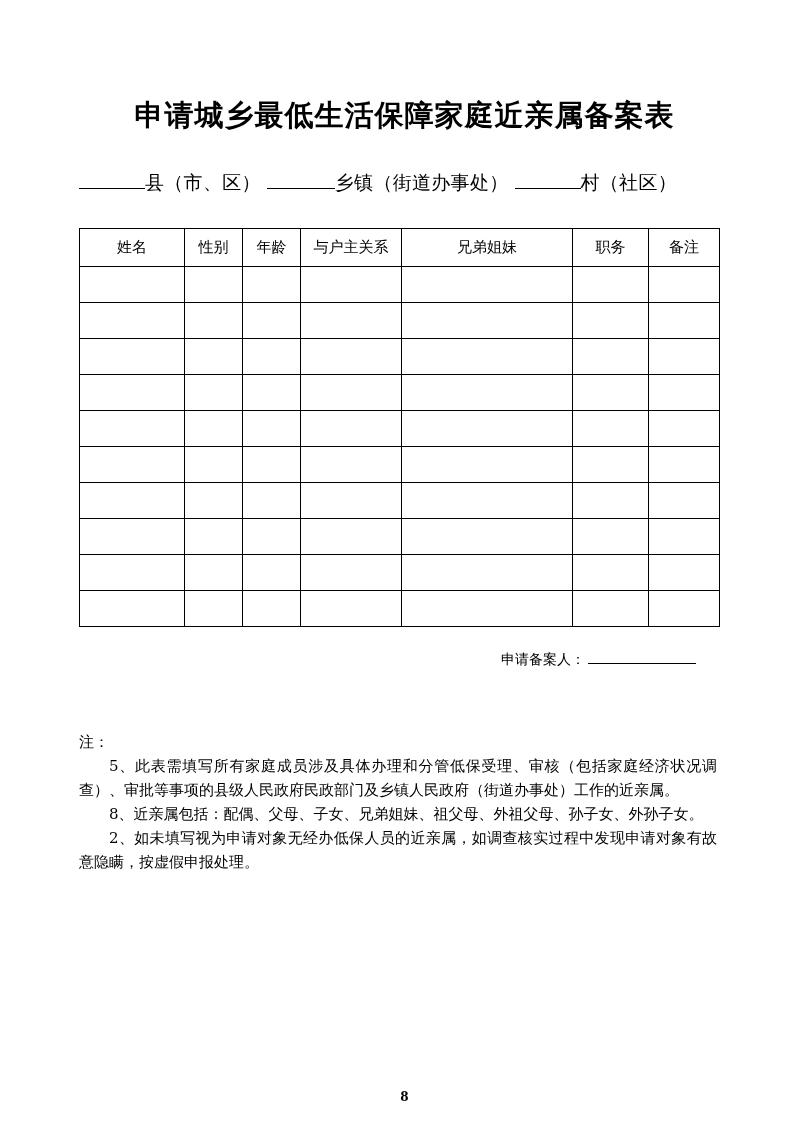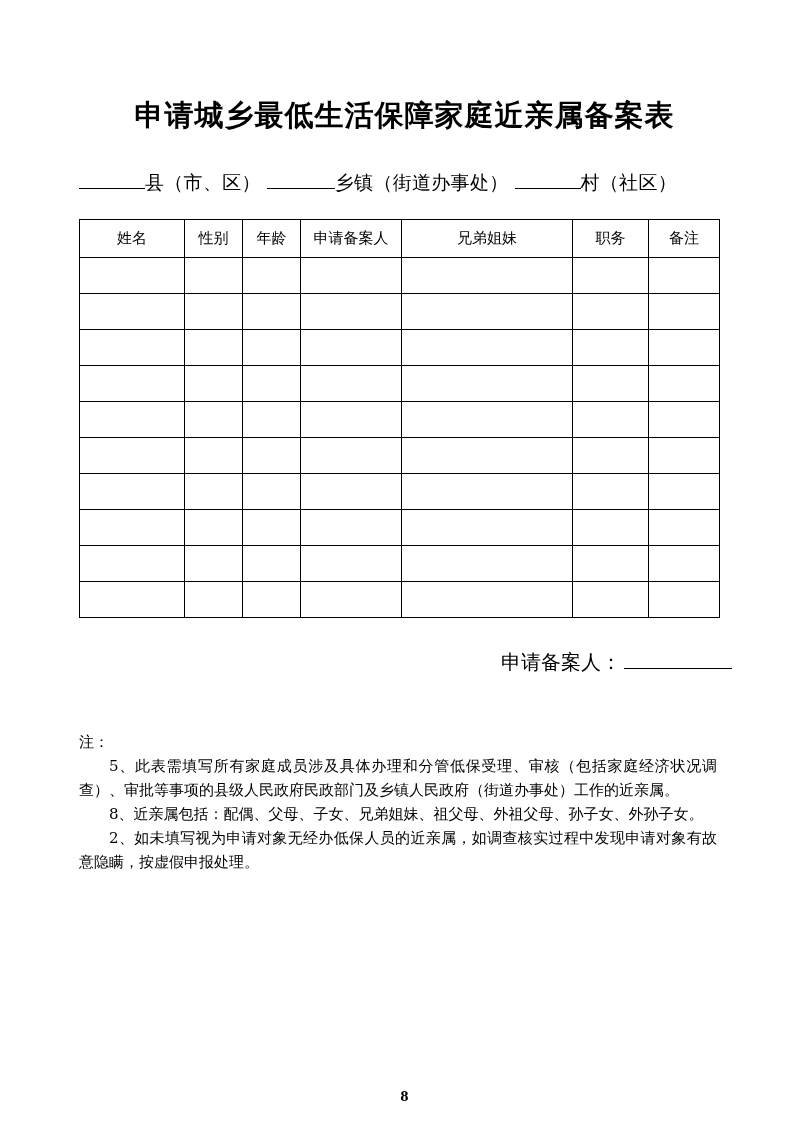--- a/index.html
+++ b/index.html
@@ -55,21 +55,21 @@
   }
   .blank-a { width: 66px; }
   .blank-b { width: 68px; }
   .blank-c { width: 66px; }
   .gap-sm { display: inline-block; width: 6px; }
 
   
   .form-table {
     position: absolute;
     left: 71px;
-    top: 219px;
+    top: 228px;
     width: 633px;
     border-collapse: collapse;
     table-layout: fixed;
   }
   .form-table td, .form-table th {
     border: 1.4px solid #000000;
     height: 35px;
     padding: 0;
     text-align: center;
     vertical-align: middle;
@@ -86,21 +86,21 @@
   .col-rel     { width: 100px; }
   .col-unit    { width: 170px; }
   .col-post    { width: 75px; }
   .col-remark  { width: 70px; }
 
   
   .signature-row {
     position: absolute;
     left: 493px;
     top: 649px;
-    font-size: 20px;
+    font-size: 14px;
     white-space: nowrap;
   }
   .sig-blank {
     display: inline-block;
     border-bottom: 1px solid #000;
     width: 108px;
     height: 14px;
     vertical-align: baseline;
     margin-left: 3px;
   }
@@ -145,21 +145,21 @@
   <div class="loc-line">
     <span class="blank-ul blank-a"></span><span>县（市、区）</span><span class="gap-sm"></span><span class="blank-ul blank-b"></span><span>乡镇（街道办事处）</span><span class="gap-sm"></span><span class="blank-ul blank-c"></span><span>村（社区）</span>
   </div>
 
   <table class="form-table">
     <thead>
       <tr>
         <td class="col-name">姓名</td>
         <td class="col-gender">性别</td>
         <td class="col-age">年龄</td>
-        <td class="col-rel">申请备案人</td>
+        <td class="col-rel">与户主关系</td>
         <td class="col-unit">兄弟姐妹</td>
         <td class="col-post">职务</td>
         <td class="col-remark">备注</td>
       </tr>
     </thead>
     <tbody id="table-body">
         <tr>
           <td class="col-name"></td>
           <td class="col-gender"></td>
           <td class="col-age"></td>

